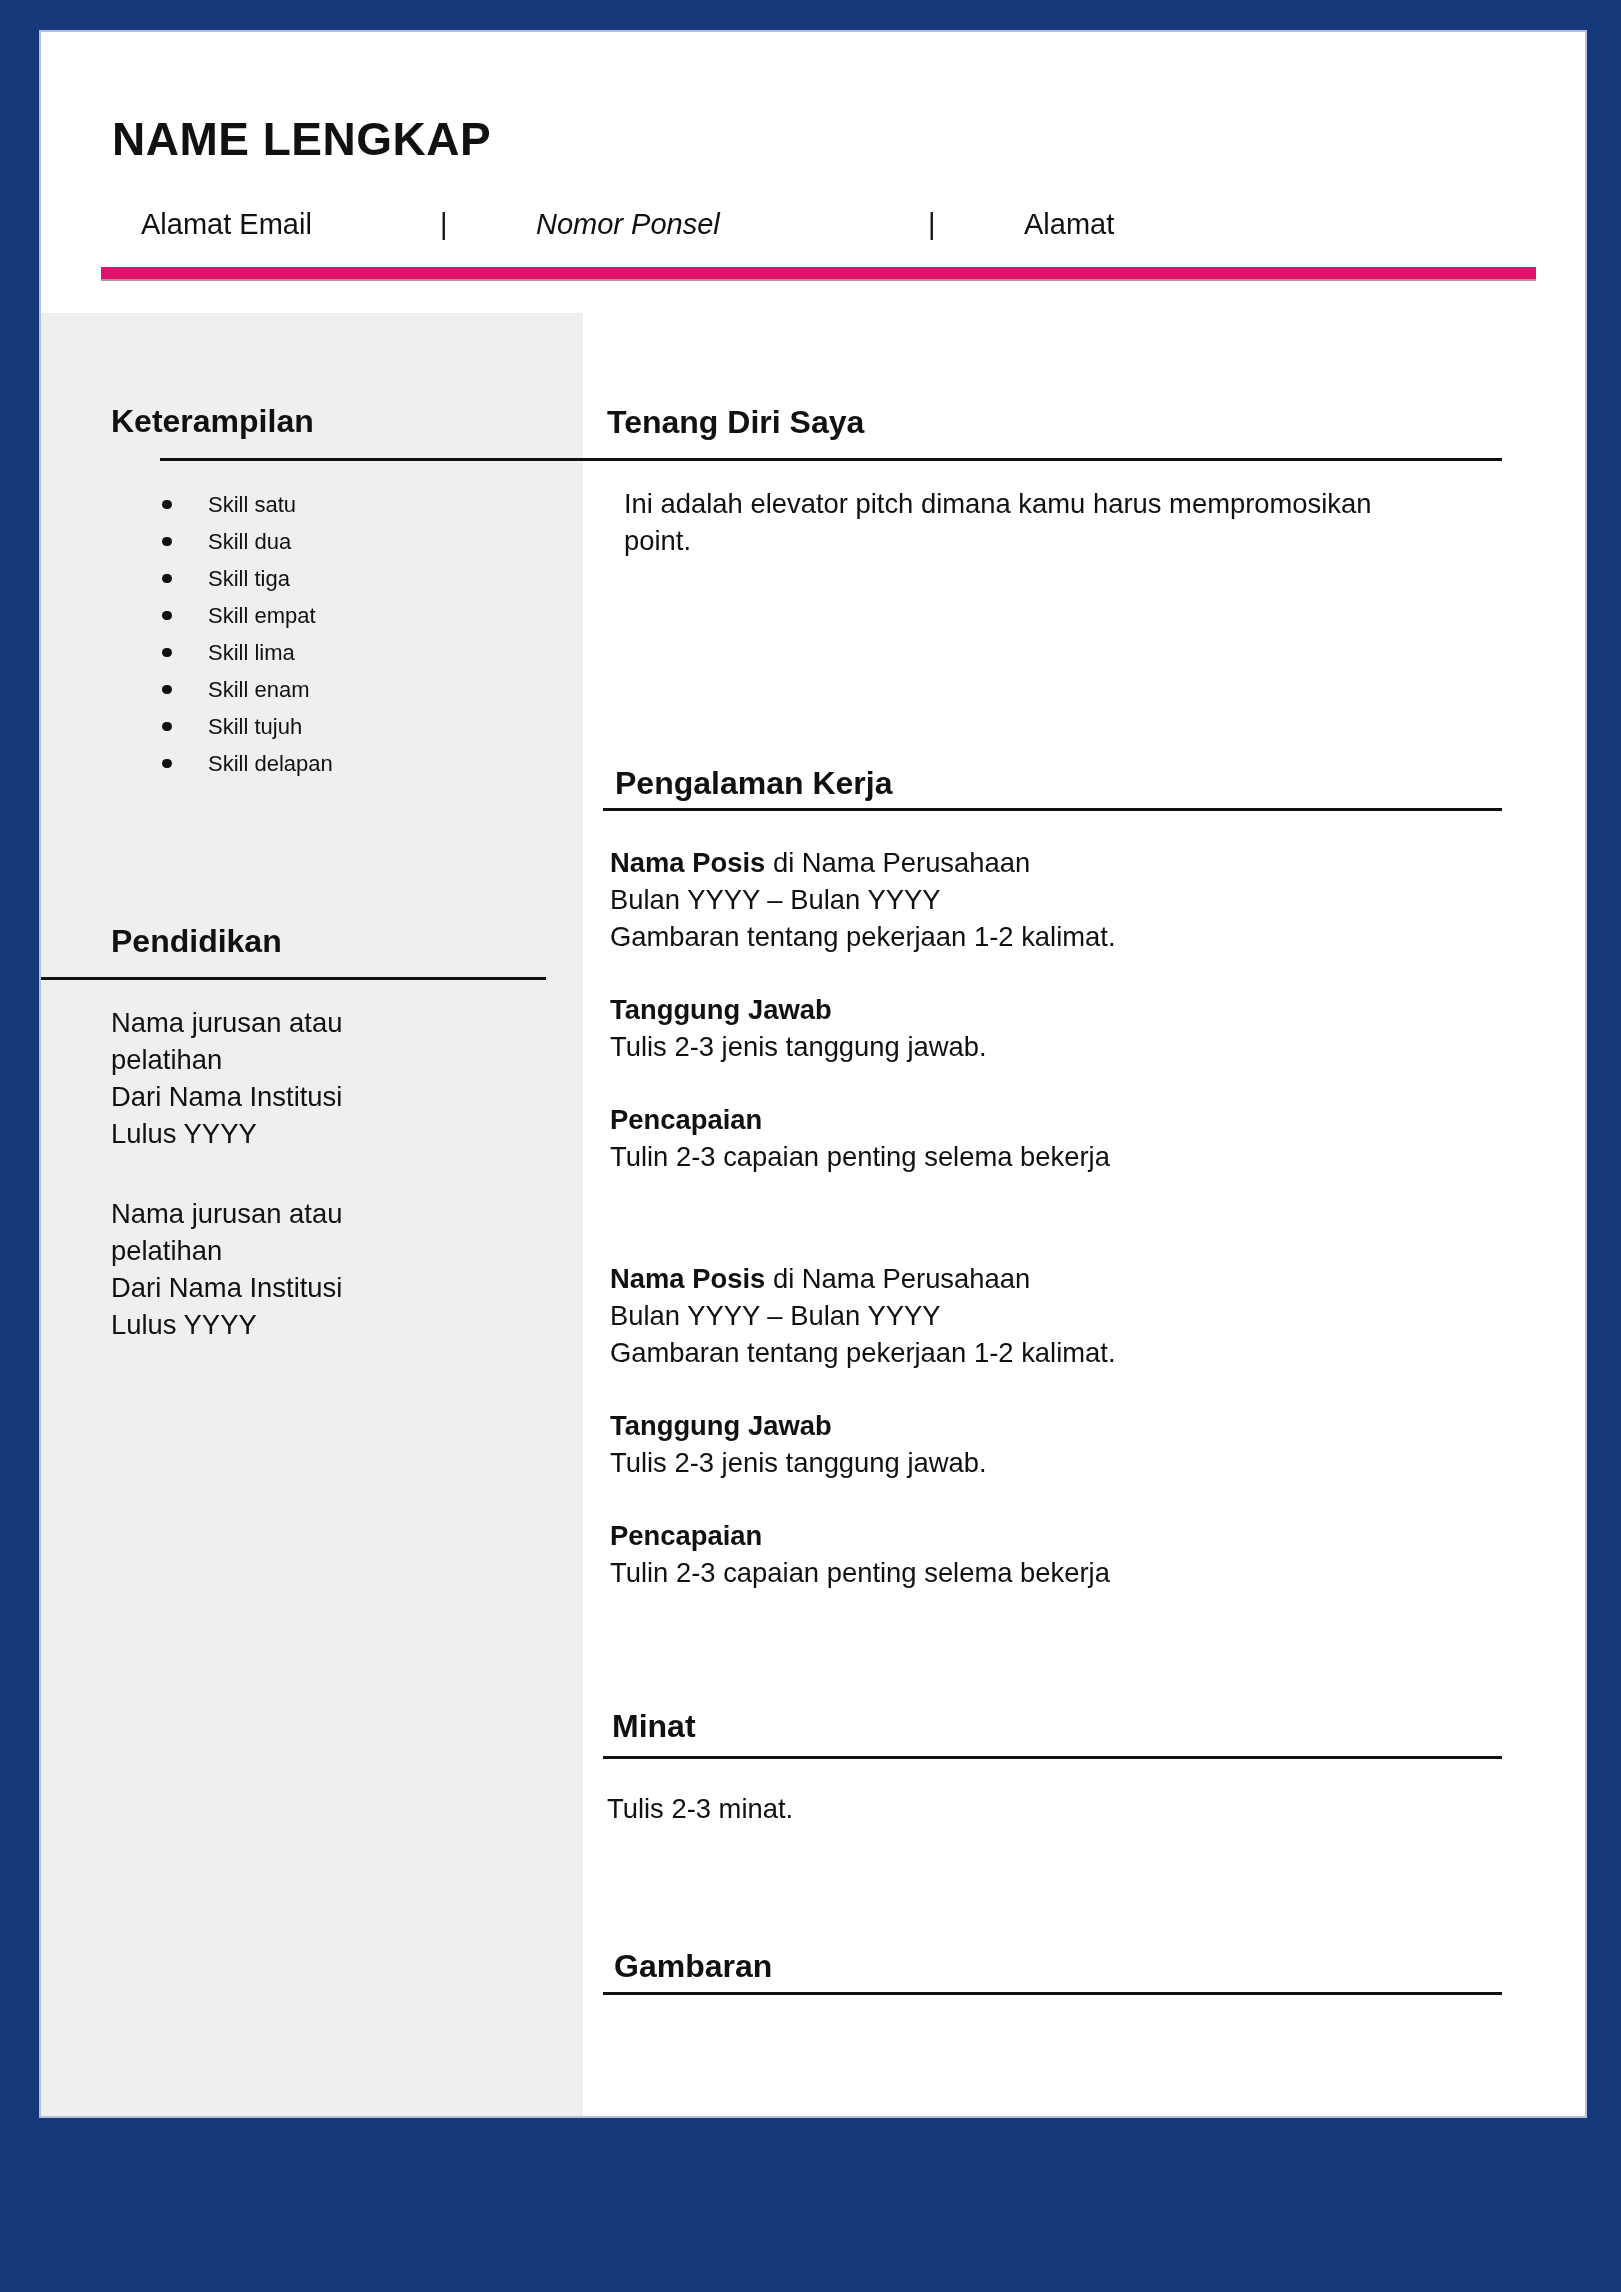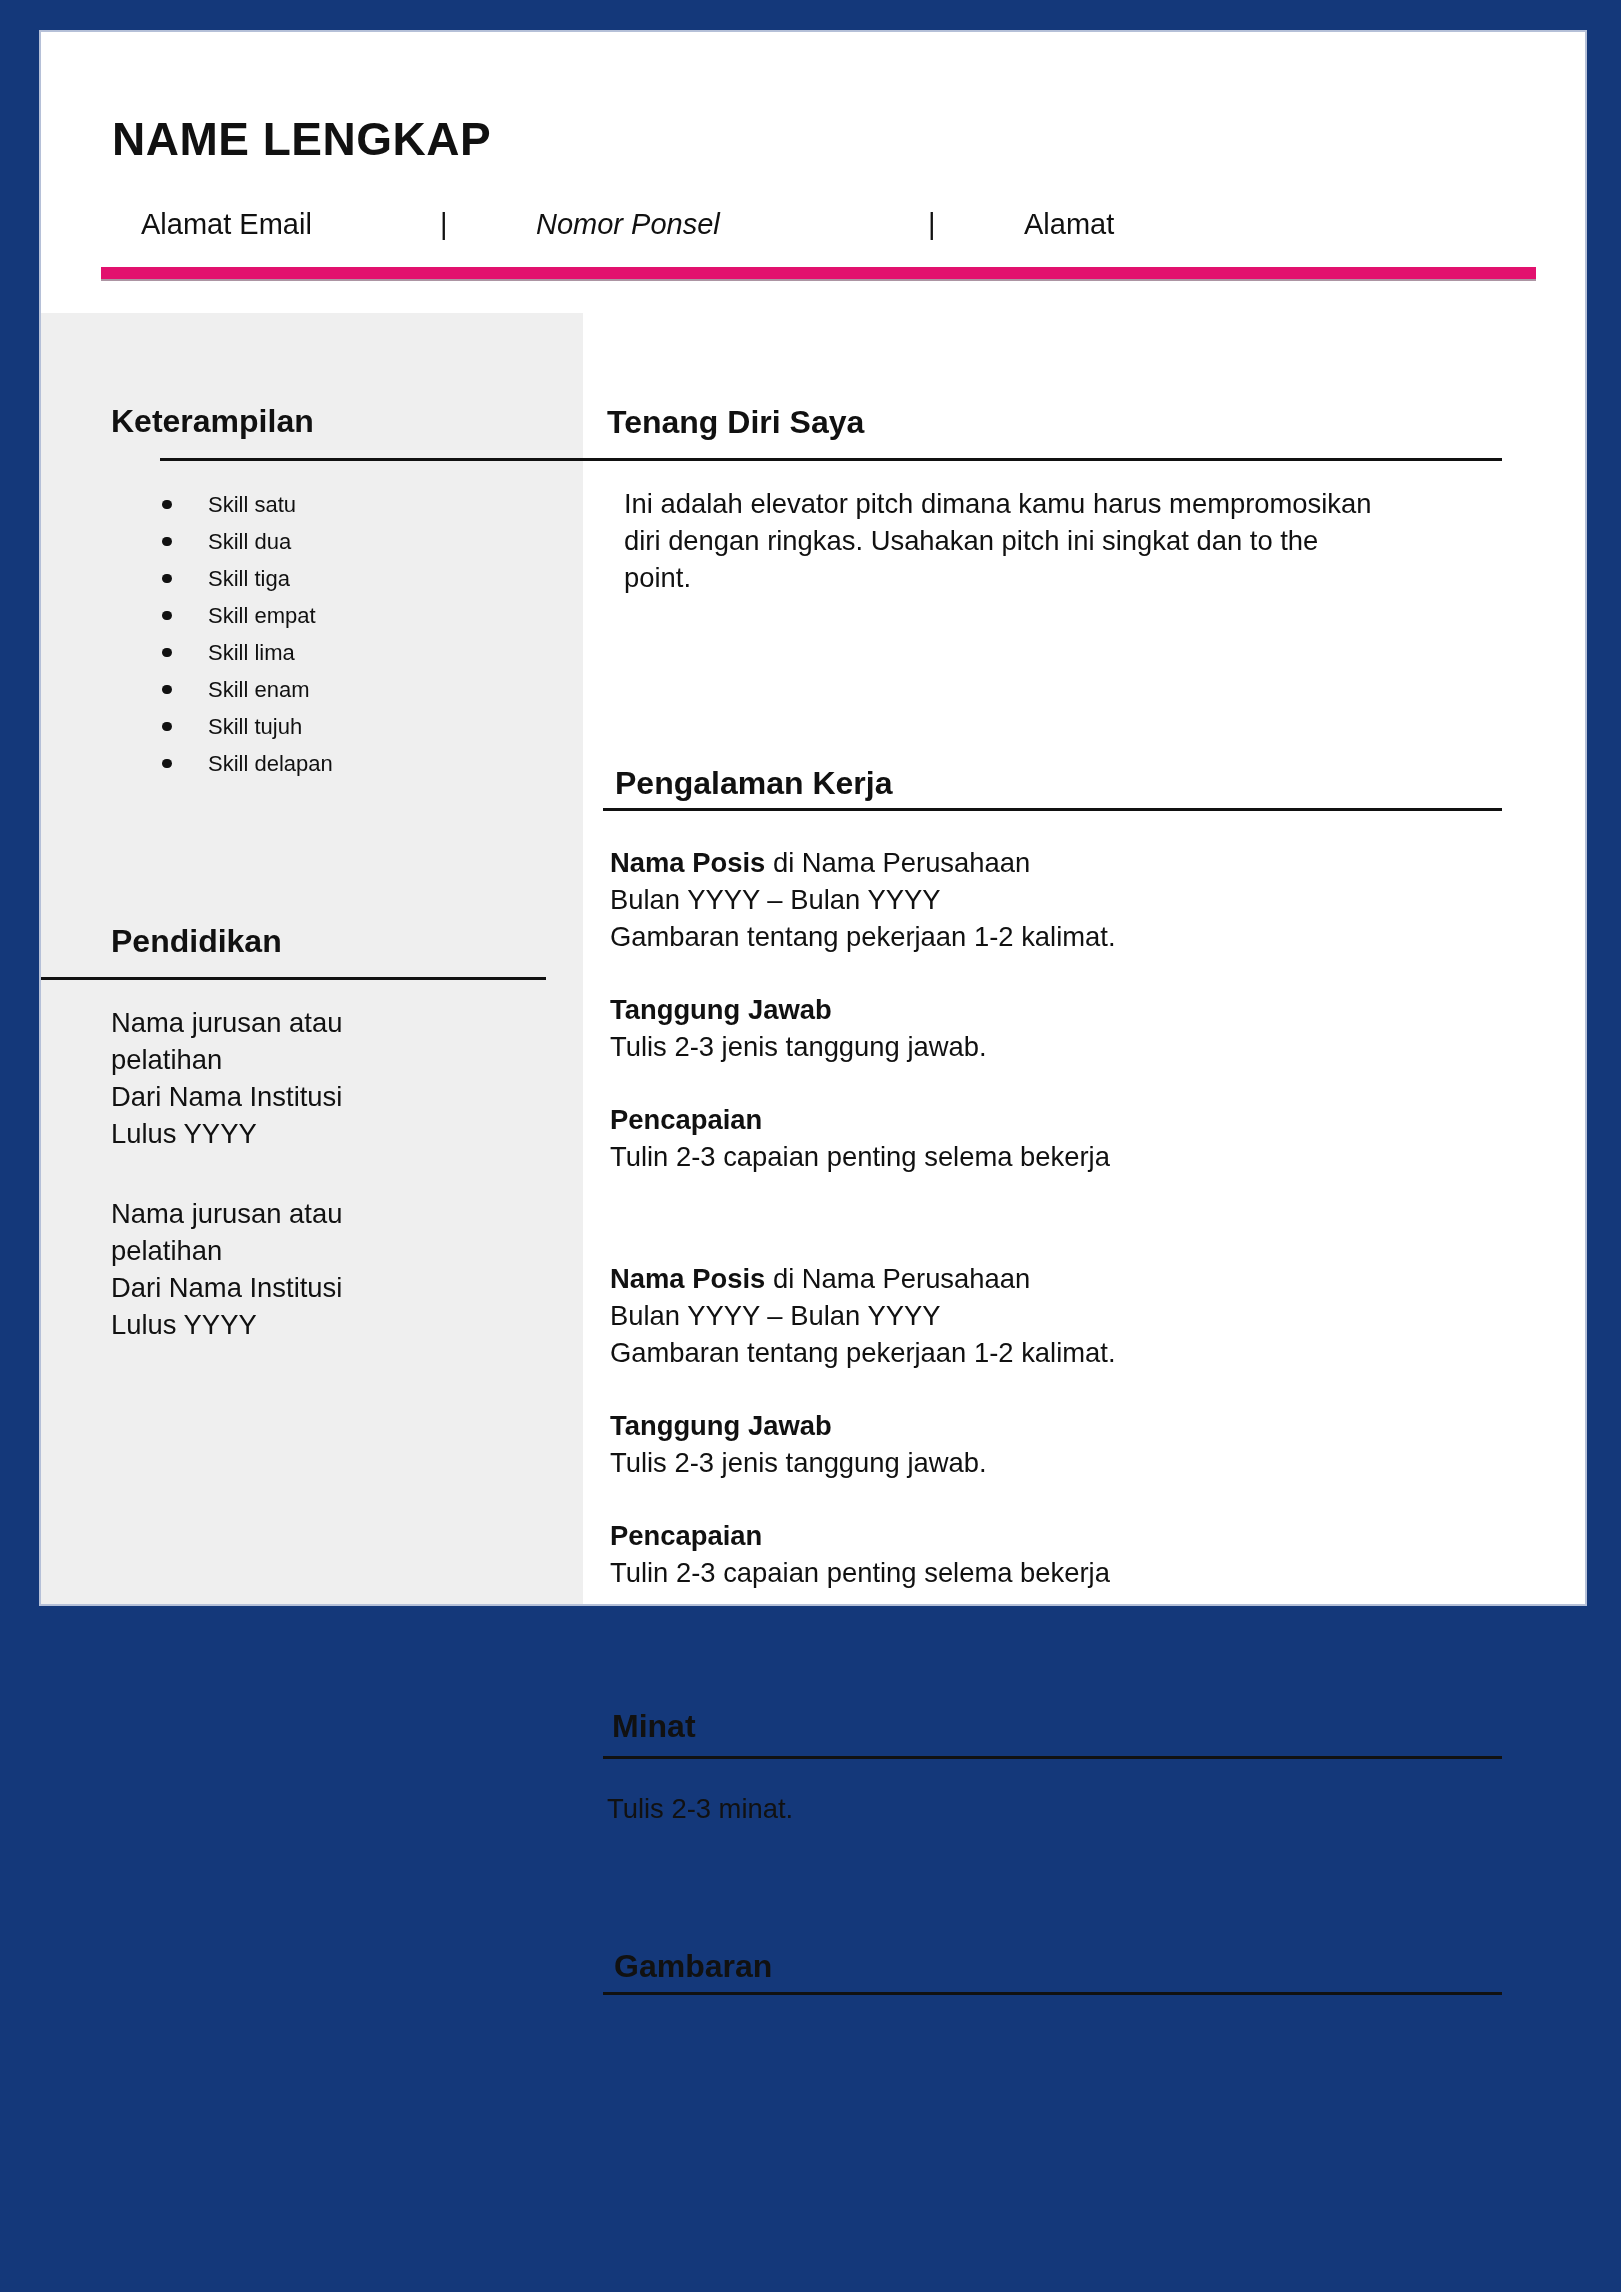--- a/index.html
+++ b/index.html
@@ -5,21 +5,21 @@
   html,body{margin:0;padding:0;}
   body{
     width:1621px;height:2293px;
     font-family:"Liberation Sans", sans-serif;
     color:#111;
     background:#14387a;
     position:relative;
   }
   .canvas{position:absolute;inset:0;background:var(--navy,#14387a);}
   .page{
-    position:absolute;left:41px;top:32px;width:1544px;height:1572px;
+    position:absolute;left:41px;top:32px;width:1544px;height:2084px;
     background:#ffffff;
     box-shadow:0 0 0 2px rgba(198,207,226,.9);
   }
   .abs{position:absolute;}
   .h1{
     left:71px;top:84px;
     font-size:46px;line-height:1;font-weight:bold;letter-spacing:0.5px;
     white-space:nowrap;
   }
   .contact span{position:absolute;top:175px;font-size:29px;line-height:1.2;white-space:nowrap;margin-left:29px;}
@@ -118,21 +118,20 @@
     <div class="abs body-text edu edu2">
       <div class="line">Nama jurusan atau</div>
       <div class="line">pelatihan</div>
       <div class="line">Dari Nama Institusi</div>
       <div class="line">Lulus YYYY</div>
     </div>
 
     <div class="abs h2 h-about">Tenang Diri Saya</div>
     <div class="abs body-text about">
       <div class="line">Ini adalah elevator pitch dimana kamu harus mempromosikan</div>
-      <div class="line">diri dengan ringkas. Usahakan pitch ini singkat dan to the</div>
       <div class="line">point.</div>
     </div>
 
     <div class="abs h2 h-exp">Pengalaman Kerja</div>
 
     <div class="abs body-text job job1">
       <div class="line"><span class="b">Nama Posis</span><span> di Nama Perusahaan</span></div>
       <div class="line">Bulan YYYY – Bulan YYYY</div>
       <div class="line">Gambaran tentang pekerjaan 1-2 kalimat.</div>
       <div class="line b gap">Tanggung Jawab</div>

